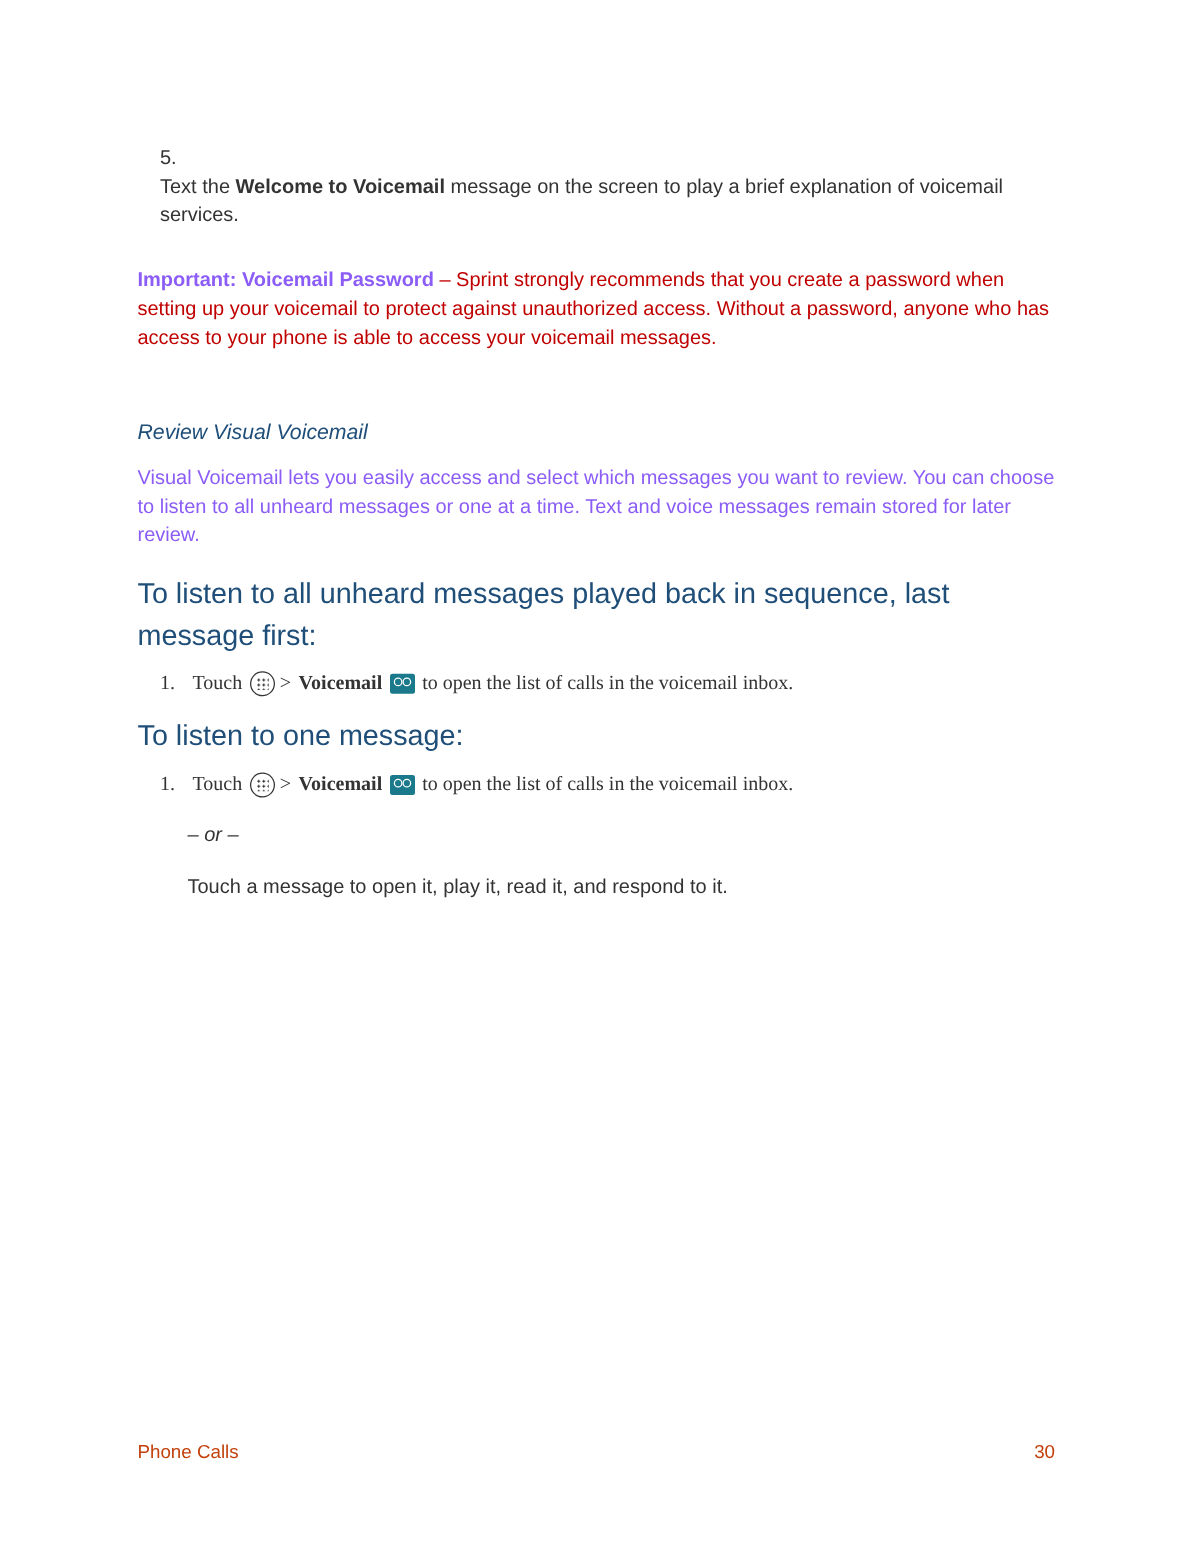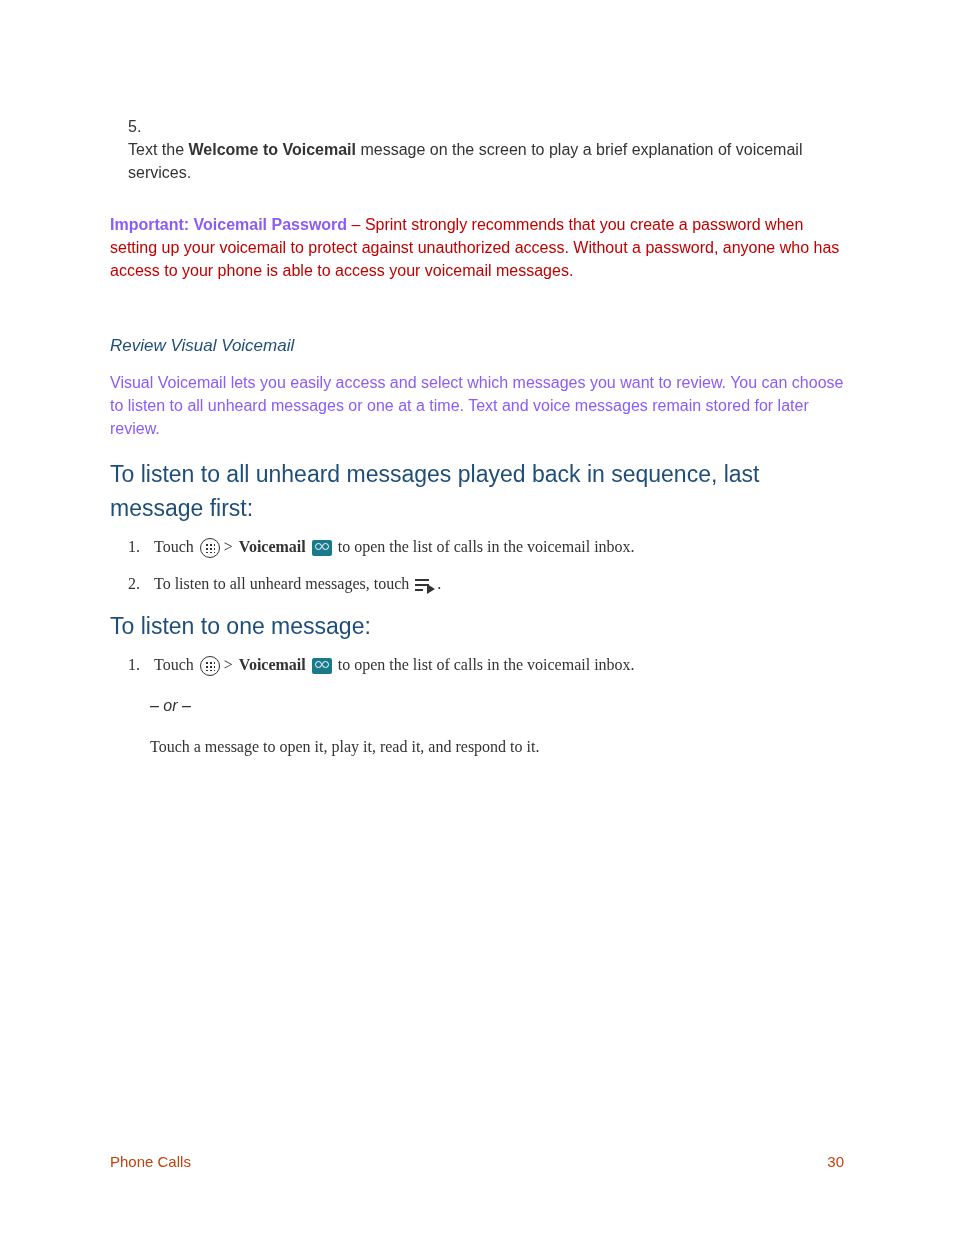--- a/index.html
+++ b/index.html
@@ -36,21 +36,21 @@
       color: #1f4e79;
       font-size: 23px;
       margin-top: 10px;
       margin-bottom: 10px;
     }
     ol.custom { list-style: none; margin-left: 18px; font-family: Liberation Serif, serif; }
     ol.custom > li { margin-bottom: 14px; }
     ol.custom .num { display: inline-block; width: 22px; vertical-align: top; }
     ol.custom .body { display: inline-block; width: 680px; vertical-align: top; }
     .or-text { margin-left: 40px; margin-top: 18px; margin-bottom: 18px; font-style: italic; }
-    .respond-text { margin-left: 40px; font-family: Liberation Serif, serif; }
+    .respond-text { margin-left: 40px; }
     .footer {
       position: absolute;
       left: 110px;
       right: 110px;
       bottom: 62px;
       color: #c2410c;
       font-size: 15px;
       display: flex;
       justify-content: space-between;
     }
@@ -148,26 +148,20 @@
 <p class="intro-p">Visual Voicemail lets you easily access and select which messages you want to review. You can choose to listen to all unheard messages or one at a time. Text and voice messages remain stored for later review.</p>
 
 <div class="subhead">To listen to all unheard messages played back in sequence, last message first:</div>
 <ol class="custom">
   <li>
     <span class="num">1.</span>
     <span class="body">
       <span>Touch </span><span class="icon-apps"></span><span class="gt">&gt;</span> <span class="bold">Voicemail</span> <span class="icon-vm"></span><span> to open the list of calls in the voicemail inbox.</span>
     </span>
   </li>
-  <li>
-    <span class="num">2.</span>
-    <span class="body">
-      <span>To listen to all unheard messages, touch </span><span class="icon-listplay"><span class="bar b1"></span><span class="bar b2"></span><span class="bar b3"></span><span class="tri"></span></span><span>.</span>
-    </span>
-  </li>
 </ol>
 
 <div class="subhead">To listen to one message:</div>
 <ol class="custom">
   <li>
     <span class="num">1.</span>
     <span class="body">
       <span>Touch </span><span class="icon-apps"></span><span class="gt">&gt;</span> <span class="bold">Voicemail</span> <span class="icon-vm"></span><span> to open the list of calls in the voicemail inbox.</span>
     </span>
   </li>

